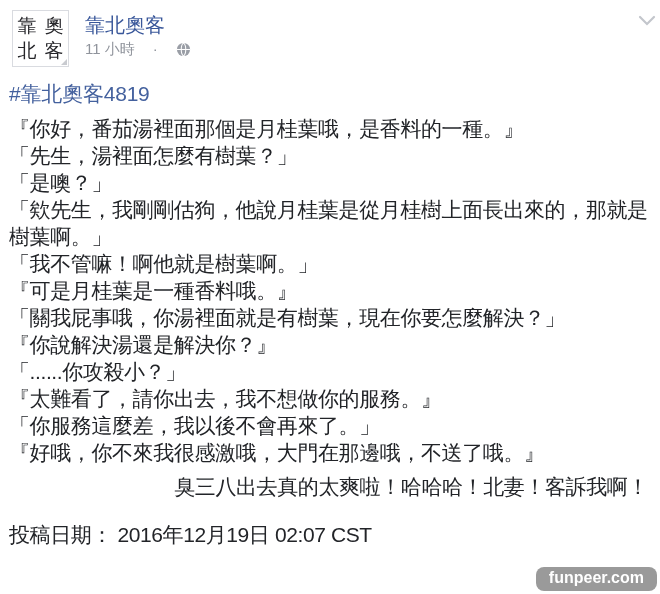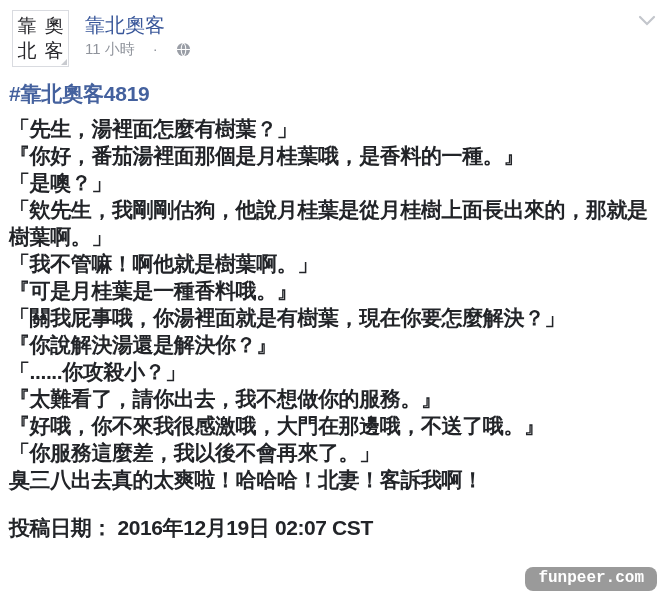--- a/index.html
+++ b/index.html
@@ -50,41 +50,40 @@
     display:flex;align-items:center;gap:18px;
     font-size:15px;color:var(--muted);line-height:18px;
   }
   .meta a{color:var(--muted);text-decoration:none;cursor:pointer;}
   .globe{display:inline-flex;align-items:center;}
   .chevron{
     position:absolute;right:4px;top:13px;
     width:18px;height:12px;cursor:pointer;
   }
   
-  .content{position:absolute;left:9px;top:80px;right:12px;font-weight:bold;}
+  .content{position:absolute;left:9px;top:80px;right:12px;}
   .hashtag{
     font-size:21px;line-height:27px;color:var(--hashtag_blue);
     text-decoration:none;display:inline-block;cursor:pointer;
     letter-spacing:-0.2px;
   }
   .body-lines{margin-top:8px;}
   .body-lines div,.punchline,.date-line{
     font-size:21px;line-height:27px;color:var(--body_text);
     letter-spacing:-0.4px;white-space:nowrap;
   }
-  .punchline{}
+  .punchline{margin-top:7px;text-align:right;}
   .date-line{margin-top:21px;}
   
   .watermark{
     position:absolute;right:3px;bottom:3px;
     background:var(--watermark_bg);
     color:#ffffff;font-weight:bold;font-size:16px;
     padding:2px 13px 4px 13px;border-radius:8px;
     line-height:18px;
-    font-family:Liberation Mono, monospace;
   }
 </style>
 </head>
 <body>
 
 <div class="post">
 
   <div class="avatar">
     <div class="avatar-grid">
       <span>靠</span>
@@ -111,33 +110,33 @@
   <div class="chevron">
     <svg width="18" height="12" viewBox="0 0 18 12">
       <path d="M2 2 l7 7 7-7" stroke="#c3c6cc" stroke-width="2.2" fill="none" stroke-linecap="round"></path>
     </svg>
   </div>
 
   <div class="content">
     <a class="hashtag">#靠北奧客4819</a>
 
     <div class="body-lines">
+      <div>『你好，番茄湯裡面那個是月桂葉哦，是香料的一種。』</div>
       <div>「先生，湯裡面怎麼有樹葉？」</div>
-      <div>『你好，番茄湯裡面那個是月桂葉哦，是香料的一種。』</div>
       <div>「是噢？」</div>
       <div>「欸先生，我剛剛估狗，他說月桂葉是從月桂樹上面長出來的，那就是</div>
       <div>樹葉啊。」</div>
       <div>「我不管嘛！啊他就是樹葉啊。」</div>
       <div>『可是月桂葉是一種香料哦。』</div>
       <div>「關我屁事哦，你湯裡面就是有樹葉，現在你要怎麼解決？」</div>
       <div>『你說解決湯還是解決你？』</div>
       <div>「......你攻殺小？」</div>
       <div>『太難看了，請你出去，我不想做你的服務。』</div>
+      <div>「你服務這麼差，我以後不會再來了。」</div>
       <div>『好哦，你不來我很感激哦，大門在那邊哦，不送了哦。』</div>
-      <div>「你服務這麼差，我以後不會再來了。」</div>
     </div>
 
     <div class="punchline">臭三八出去真的太爽啦！哈哈哈！北妻！客訴我啊！</div>
     <div class="date-line">投稿日期： 2016年12月19日 02:07 CST</div>
   </div>
 
   <div class="watermark">funpeer.com</div>
 
 </div>
 

